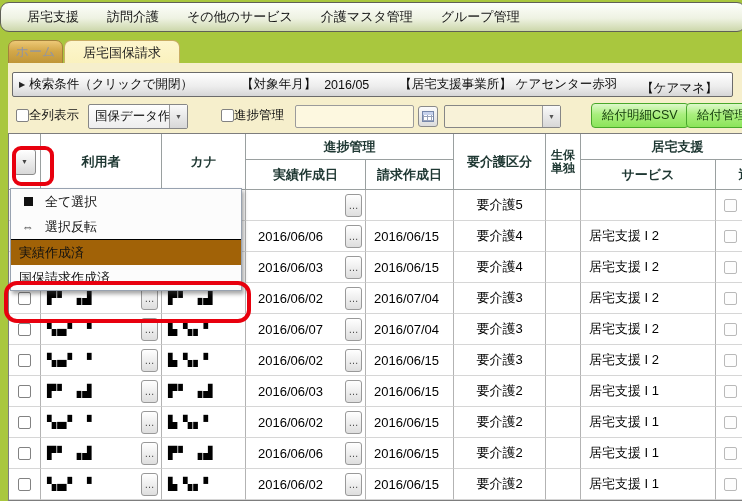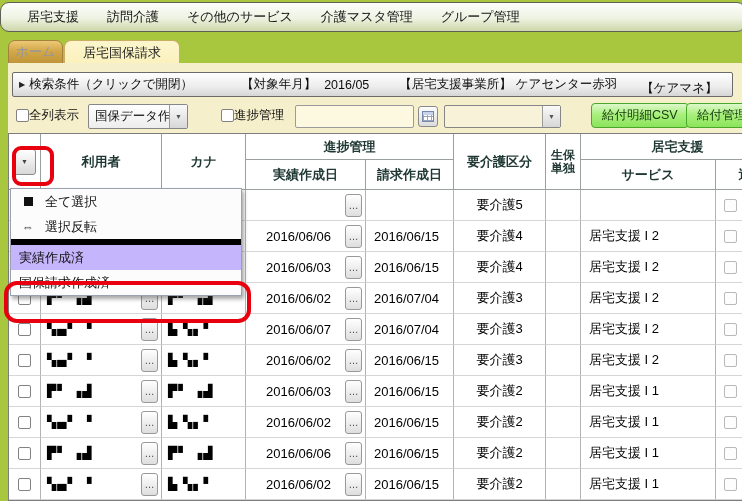--- a/index.html
+++ b/index.html
@@ -69,29 +69,29 @@
 
   .tr{display:grid;grid-template-columns:32px 121px 84px 120px 88px 92px 35px 135px 59px;height:31px;}
   .td{display:flex;align-items:center;font-size:13px;color:#000;background:#fff;
     border-right:1px solid #b3b3b3;border-bottom:1px solid #d6d6d6;box-sizing:border-box;position:relative;
     overflow:hidden;white-space:nowrap;}
   .td.center{justify-content:center;}
   .more{position:absolute;right:3px;top:4px;width:17px;height:23px;
     background:linear-gradient(#ffffff,#dedede);border:1px solid #999;border-radius:3px;
     font-size:10px;color:#444;display:flex;align-items:center;justify-content:center;padding:0;}
   .px{font-family:"DejaVu Sans",sans-serif;font-size:12px;color:#000;letter-spacing:1px;}
-  .pad{padding-left:6px;} .pad4{padding-left:20px;} .pad8{padding-left:8px;} .ml8{margin-left:8px;}
+  .pad{padding-left:6px;} .pad4{padding-left:12px;} .pad8{padding-left:8px;} .ml8{margin-left:8px;}
 
   
   .ctxmenu{position:absolute;left:10px;top:188px;width:230px;background:#fcfcfc;
     border:1px solid #98a2b0;box-shadow:2px 3px 4px rgba(60,60,60,.45);z-index:40;}
   .mi{height:25px;display:flex;align-items:center;font-size:13px;color:#111;white-space:nowrap;}
   .mi .ic{width:34px;display:flex;justify-content:center;align-items:center;}
   .mi.sel{background:#a9c5e6;}
-  .mi.lsel{background:#c4b5fd;border-top:6px solid #000000;}
+  .mi.lsel{background:#a16207;border-top:1px solid #000000;}
   .mi.plain{padding-left:8px;}
   .sq{width:9px;height:9px;border:1.5px solid #111;box-sizing:border-box;}
   .sqf{width:9px;height:9px;background:#111;}
   .swapg{font-size:12px;color:#333;}
 
   
   .redbox{position:absolute;border:4px solid #e8000e;border-radius:9px;z-index:60;pointer-events:none;}
   #rb1{left:12px;top:146px;width:34px;height:32px;}
   #rb2{left:4px;top:281px;width:239px;height:34px;border-radius:13px;}
 

